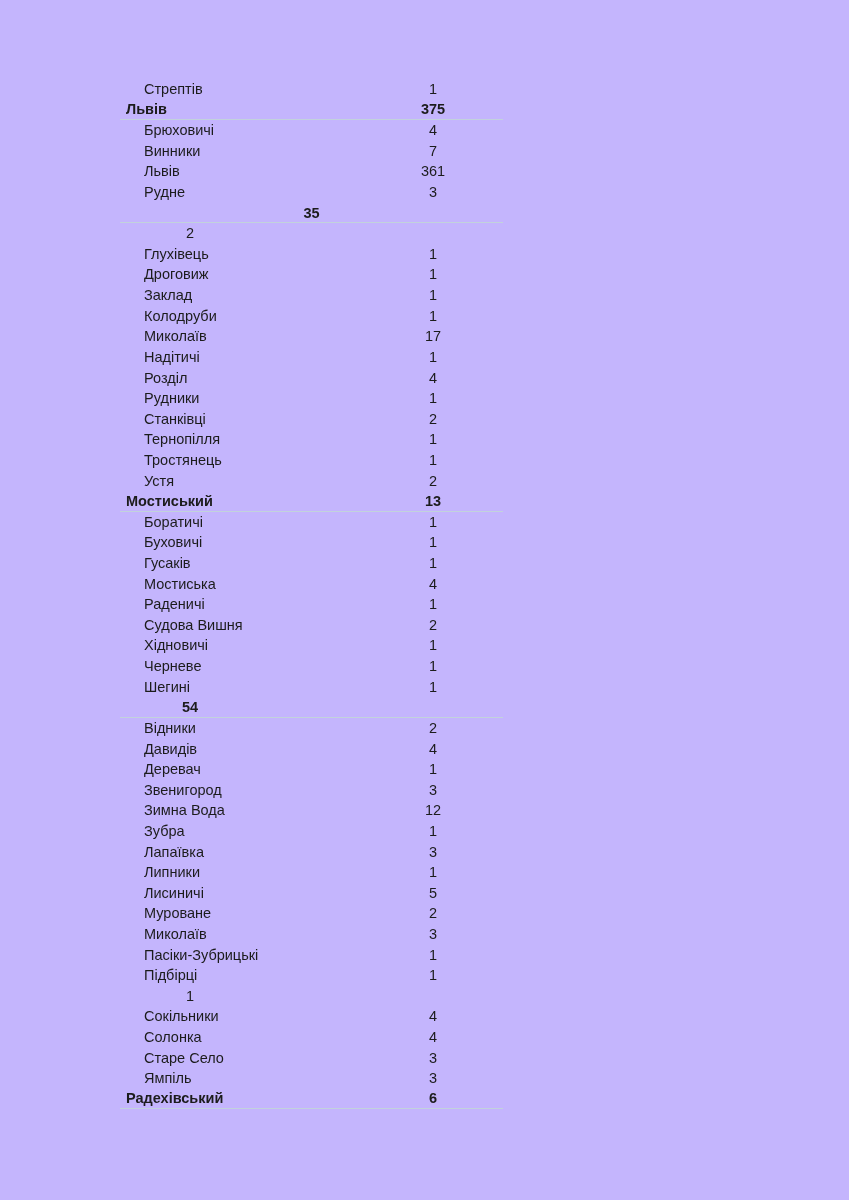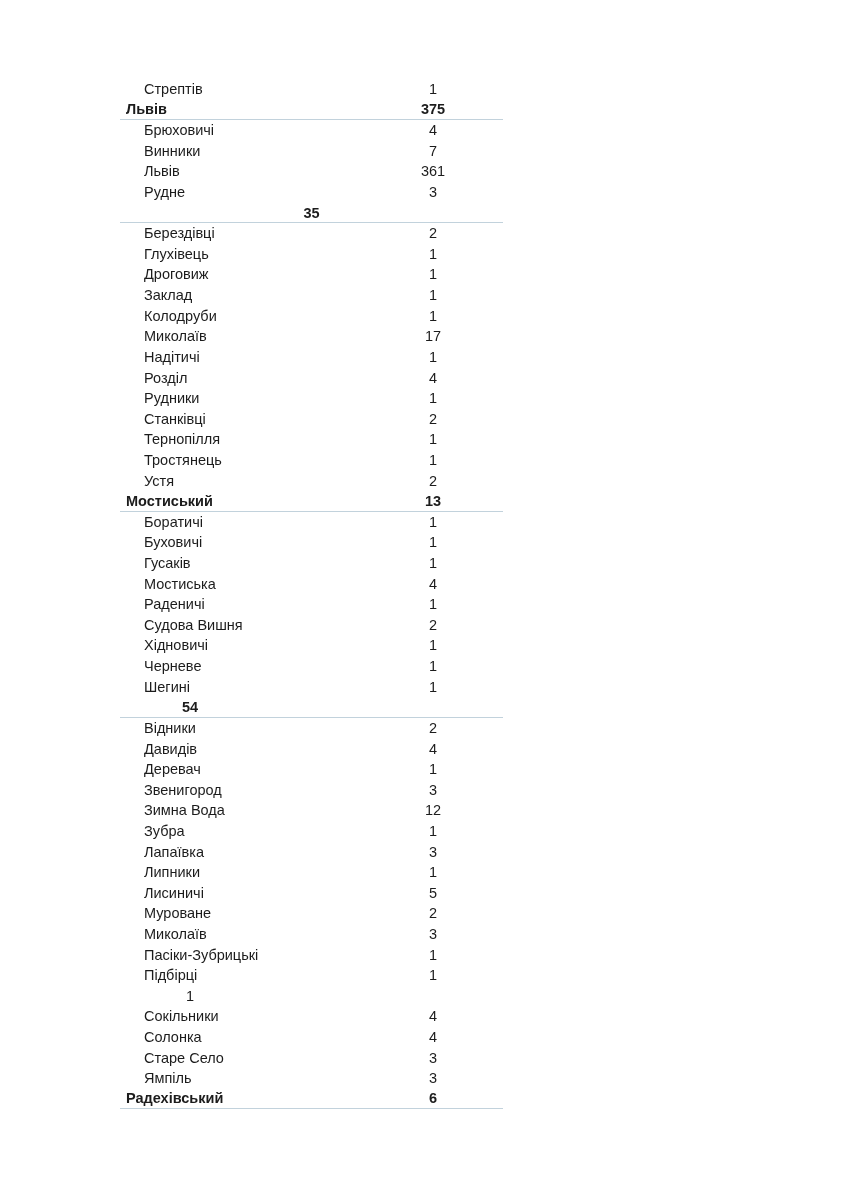--- a/index.html
+++ b/index.html
@@ -41,21 +41,21 @@
   }
   .cell-num {
     width: 140px;
     text-align: center;
     white-space: nowrap;
   }
 </style>
 </head>
 <body>
 
-<div class="page" style="background: #ffffff; color: rgb(28, 28, 28);">
+<div class="page" style="background: #c4b5fd; color: rgb(28, 28, 28);">
   <div class="table">
       <div class="row sub">
     <span class="cell-name">Стрептів</span>
     <span class="cell-num">1</span>
   </div>
       <div class="row header" style="border-bottom-color: rgb(194, 210, 220);">
     <span class="cell-name">Львів</span>
     <span class="cell-num">375</span>
   </div>
       <div class="row sub">
@@ -72,21 +72,20 @@
   </div>
       <div class="row sub">
     <span class="cell-name">Рудне</span>
     <span class="cell-num">3</span>
   </div>
       <div class="row header" style="border-bottom-color: rgb(194, 210, 220); flex-direction: column;">
     <span class="cell-name">Миколаївський</span>
     <span class="cell-num">35</span>
   </div>
       <div class="row sub">
-    <span class="cell-name">Берездівці</span>
     <span class="cell-num">2</span>
   </div>
       <div class="row sub">
     <span class="cell-name">Глухівець</span>
     <span class="cell-num">1</span>
   </div>
       <div class="row sub">
     <span class="cell-name">Дроговиж</span>
     <span class="cell-num">1</span>
   </div>

